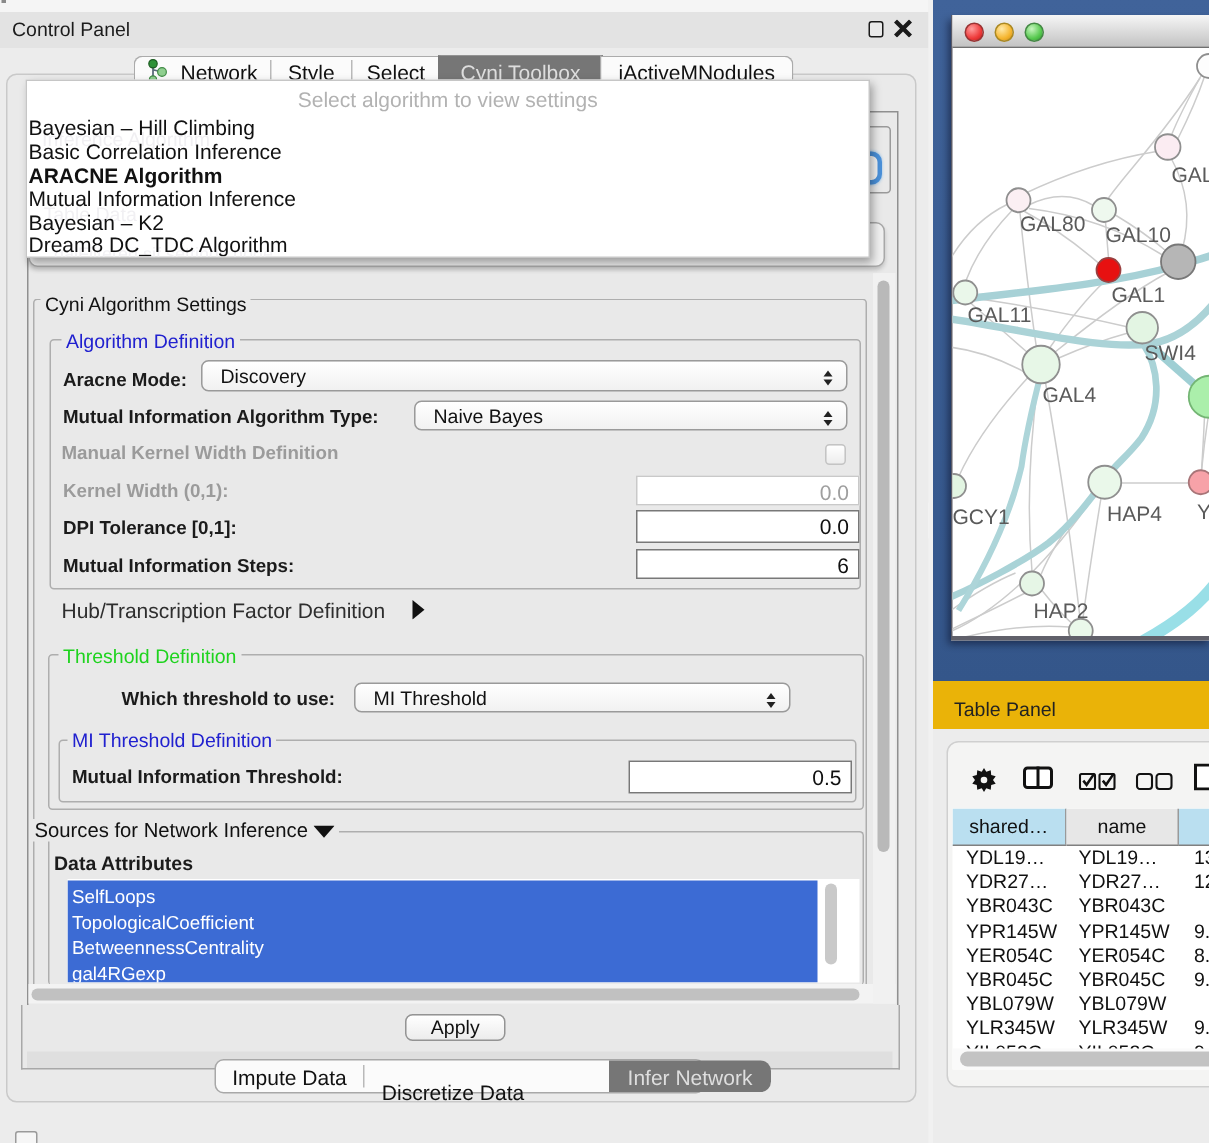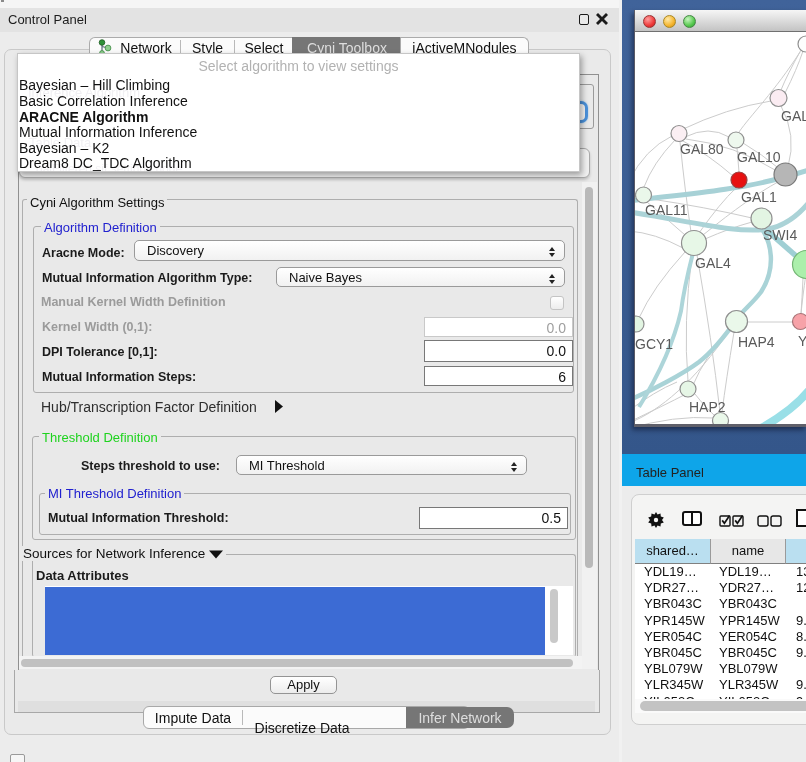--- a/index.html
+++ b/index.html
@@ -33,21 +33,21 @@
 #popup{left:17px;top:53px;width:561px;height:117px;background:#fff;border:1px solid #c6c6c6;box-shadow:2px 3px 6px rgba(0,0,0,0.35);overflow:hidden;}
 #popup .hd{position:absolute;left:0;top:4px;width:100%;text-align:center;font-size:14px;color:#b2b2b2;}
 #popup .it{position:absolute;left:1px;font-size:14px;color:#111;white-space:nowrap;}
 
 #rightstrip{left:619px;top:0;width:3px;height:762px;background:#f1f1f1;}
 #desktop{left:622px;top:0;width:184px;height:454px;background:linear-gradient(#40639a,#34568a);}
 #macwin{left:634px;top:10px;width:172px;height:414px;background:#fff;border-left:1px solid #5a5a66;border-bottom:3px solid #60606a;box-shadow:-2px 3px 5px rgba(0,0,20,0.45);}
 #mactb{position:absolute;left:0;top:0;width:172px;height:21px;background:linear-gradient(#f6f6f6,#c3c3c3);border-bottom:1px solid #707070;}
 .tl{position:absolute;top:15px;width:11px;height:11px;border-radius:50%;}
 #tablesec{left:622px;top:454px;width:184px;height:308px;background:#ececec;}
-#tphead{position:absolute;left:0;top:0;width:184px;height:32px;background:#0ea5e9;}
+#tphead{position:absolute;left:0;top:0;width:184px;height:32px;background:#eab308;}
 #tphead .t{position:absolute;left:14px;top:11px;font-size:13px;color:#222;}
 #tpanel{position:absolute;left:9px;top:40px;width:210px;height:229px;background:#f4f4f3;border:1px solid #cfcfcf;border-radius:8px;}
 </style>
 </head>
 <body>
 <div id="root">
 
   <div class="abs" id="topstrip"></div>
   <div class="abs" style="left:1px;top:0;width:3px;height:2px;background:#8a8a8a;"></div>
   <div class="abs" style="left:619px;top:334px;width:4px;height:26px;background:#fafafa;border-radius:2px;"></div>
@@ -114,40 +114,41 @@
     <div class="field" style="left:424px;top:366px;width:141px;height:16px;">6</div>
 
     <div class="lbl" style="left:41px;top:399px;font-size:14px;font-weight:normal;color:#2e2e2e;">Hub/Transcription Factor Definition</div>
     <svg class="abs" style="left:274px;top:400px;" width="10" height="13" viewBox="0 0 10 13">
         <path d="M1 0 L9 6.5 L1 13 Z" fill="#111"></path>
       </svg>
 
     <div class="abs grp" style="left:32px;top:436px;width:542px;height:102px;"></div>
     <div class="grplabel" style="left:39px;top:430px;color:#1ed31e;">Threshold Definition</div>
 
-    <div class="lbl" style="left:81px;top:459px;">Steps threshold to use:</div>
+    <div class="lbl" style="left:81px;top:459px;">Which threshold to use:</div>
     <div class="combo" style="left:236px;top:455px;width:289px;height:18px;">
         <span class="ct">MI Threshold</span>
         <span class="updown"></span>
       </div>
 
     <div class="abs grp" style="left:39px;top:493px;width:530px;height:40px;"></div>
     <div class="grplabel" style="left:45px;top:486px;color:#2121cf;">MI Threshold Definition</div>
 
     <div class="lbl" style="left:48px;top:511px;">Mutual Information Threshold:</div>
     <div class="field" style="left:419px;top:507px;width:141px;height:18px;">0.5</div>
 
     <div class="abs grp" style="left:32px;top:554px;width:542px;height:102px;border-bottom:none;"></div>
     <div class="grplabel" style="left:20px;top:546px;color:#111;font-size:13.5px;">Sources for Network Inference <svg style="vertical-align:-1px" width="14" height="9" viewBox="0 0 14 9">
           <path d="M0 0.5 L14 0.5 L7 8.5 Z" fill="#111"></path>
         </svg></div>
     <div class="lbl" style="left:36px;top:568px;font-size:13px;">Data Attributes</div>
 
     <div class="abs" style="left:45px;top:586px;width:528px;height:69px;background:#fff;overflow:hidden;">
       <div class="abs" style="left:0;top:1px;width:500px;height:68px;background:#3c6bd4;"></div>
+      <div class="abs" style="left:3px;top:4px;font-size:12.5px;color:#fff;line-height:17px;">SelfLoops<br>TopologicalCoefficient<br>BetweennessCentrality<br>gal4RGexp</div>
       <div class="abs" style="left:505px;top:3px;width:8px;height:54px;background:#c9c9c9;border-radius:4px;"></div>
     </div>
 
     <div class="abs" style="left:19px;top:656px;width:578px;height:13px;background:#f3f3f3;"></div>
     <div class="abs" style="left:21px;top:659px;width:552px;height:8px;background:#c1c1c1;border-radius:4px;"></div>
 
     <div class="abs" style="left:582px;top:182px;width:15px;height:487px;background:#f1f1f1;"></div>
     <div class="abs" style="left:585px;top:187px;width:8px;height:381px;background:#b9b9b9;border-radius:4px;"></div>
 
     <div class="abs" style="left:25px;top:84px;width:567px;height:43px;border:1px solid #9a9a9a;border-radius:3px;background:#e9e9e9;"></div>

